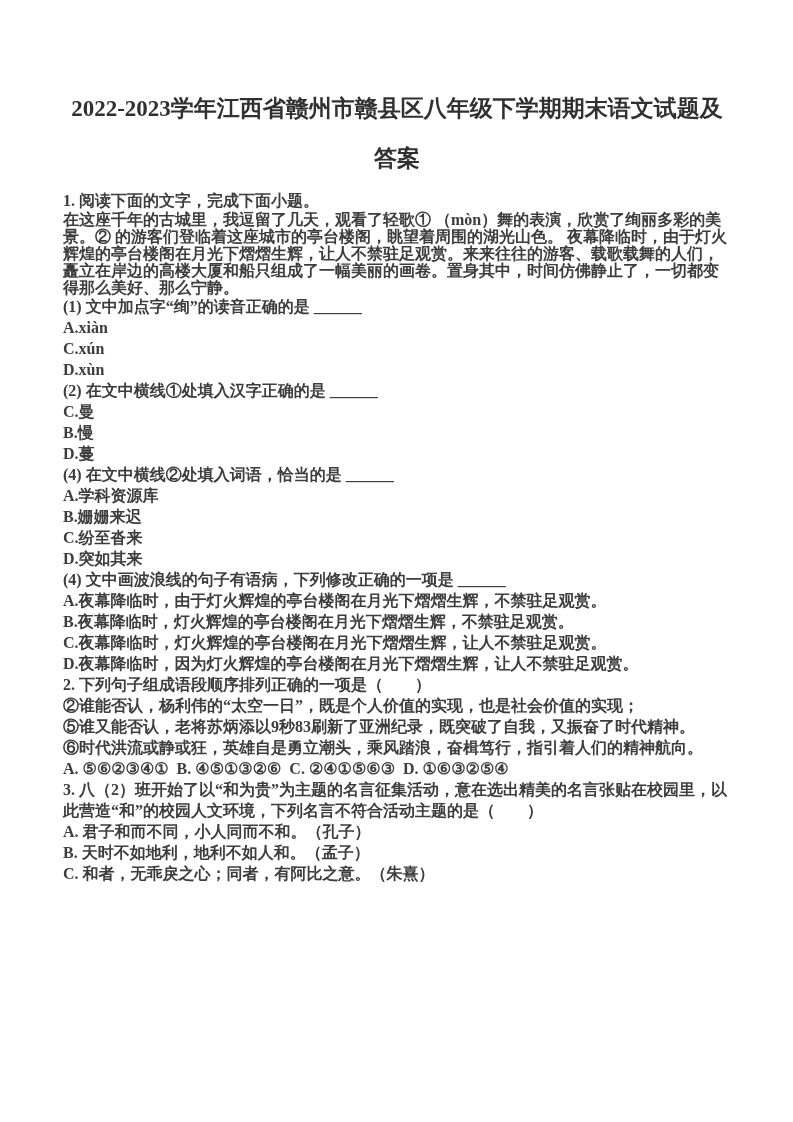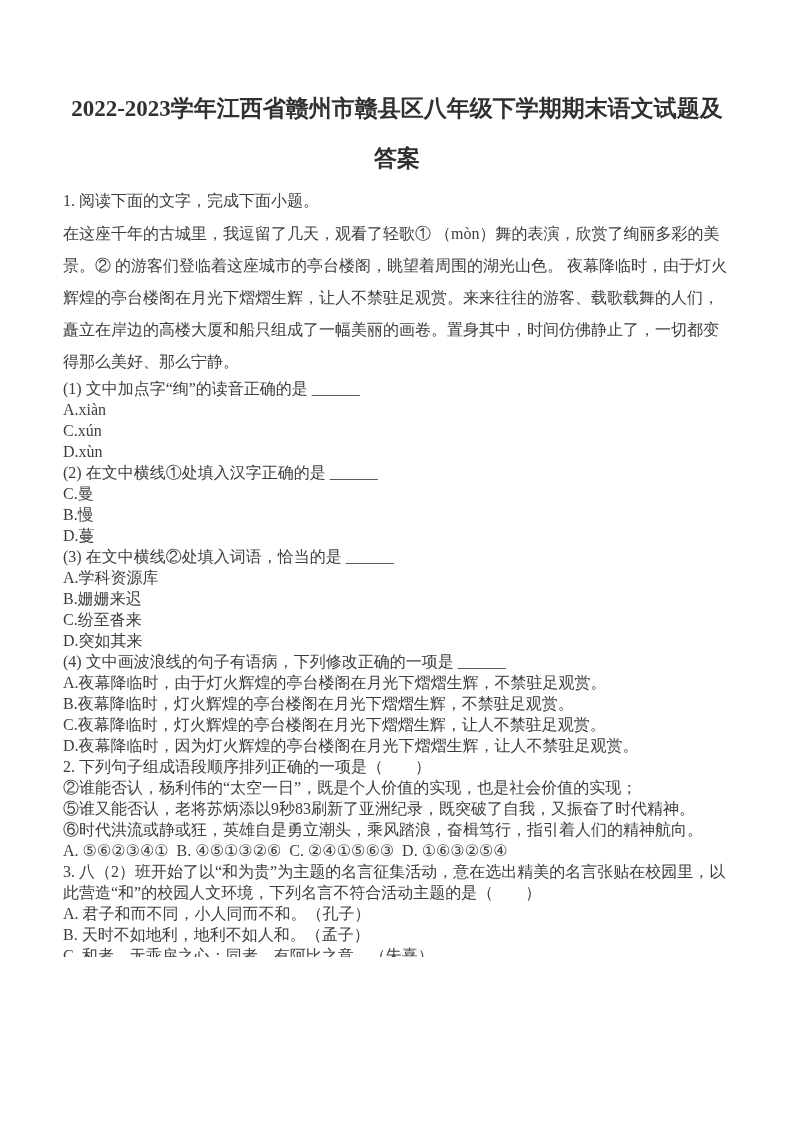--- a/index.html
+++ b/index.html
@@ -22,24 +22,24 @@
     font-weight: bold;
     color: #303030;
     text-align: center;
     line-height: 50px;
     margin-bottom: 6px;
   }
   .line {
     font-size: 16px;
     line-height: 21px;
     white-space: pre-wrap;
+    font-weight: bold;
   }
   .passage {
-    line-height: 32px;
-    margin-top: 7px;
+    line-height: 17px;
   }
   .footer {
     position: absolute;
     left: 0;
     right: 0;
     top: 1066px;
     text-align: left;
     font-family: "Liberation Sans", "DejaVu Sans", sans-serif;
     font-size: 17px;
     color: #9a9a9a;
@@ -65,21 +65,21 @@
       <p class="line">(1) 文中加点字“绚”的读音正确的是 ______</p>
       <p class="line">A.xiàn</p>
       <p class="line">C.xún</p>
       <p class="line">D.xùn</p>
 
       <p class="line">(2) 在文中横线①处填入汉字正确的是 ______</p>
       <p class="line">C.曼</p>
       <p class="line">B.慢</p>
       <p class="line">D.蔓</p>
 
-      <p class="line">(3) 在文中横线②处填入词语，恰当的是 ______</p>
+      <p class="line">(4) 在文中横线②处填入词语，恰当的是 ______</p>
       <p class="line">A.学科资源库</p>
       <p class="line">B.姗姗来迟</p>
       <p class="line">C.纷至沓来</p>
       <p class="line">D.突如其来</p>
 
       <p class="line">(4) 文中画波浪线的句子有语病，下列修改正确的一项是 ______</p>
       <p class="line">A.夜幕降临时，由于灯火辉煌的亭台楼阁在月光下熠熠生辉，不禁驻足观赏。</p>
       <p class="line">B.夜幕降临时，灯火辉煌的亭台楼阁在月光下熠熠生辉，不禁驻足观赏。</p>
       <p class="line">C.夜幕降临时，灯火辉煌的亭台楼阁在月光下熠熠生辉，让人不禁驻足观赏。</p>
       <p class="line">D.夜幕降临时，因为灯火辉煌的亭台楼阁在月光下熠熠生辉，让人不禁驻足观赏。</p>

